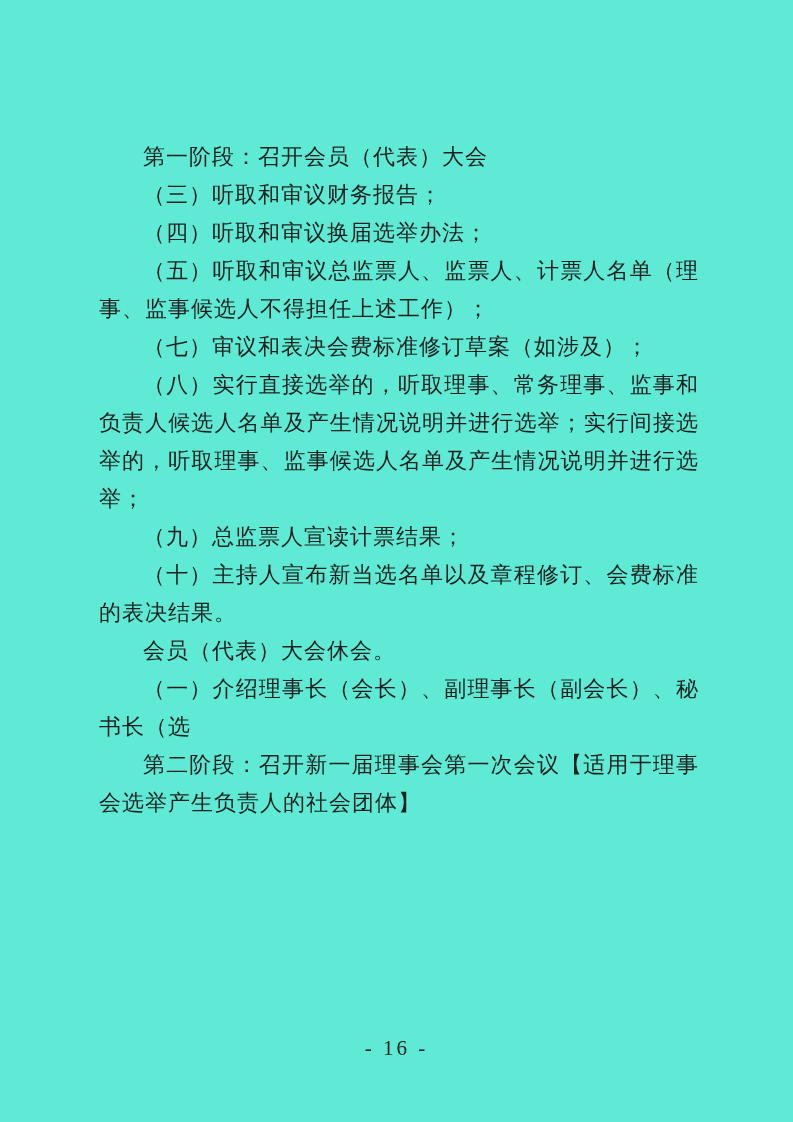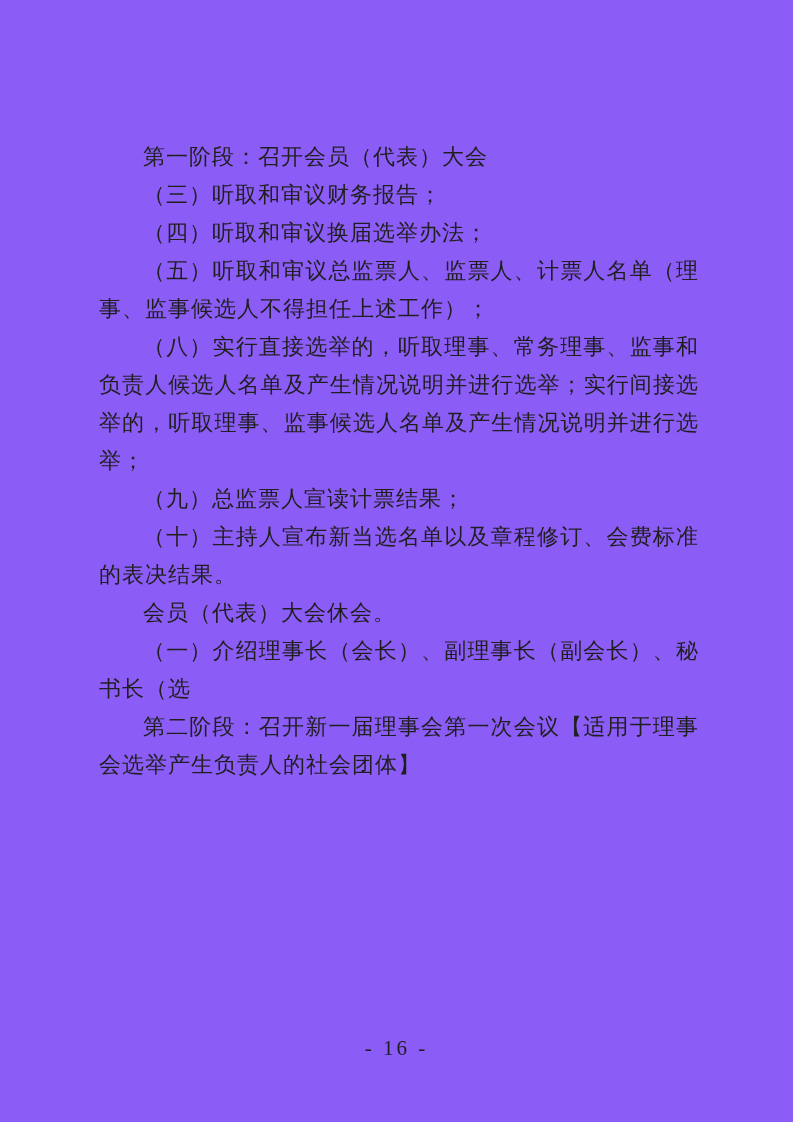--- a/index.html
+++ b/index.html
@@ -4,21 +4,21 @@
 <style>
   html, body {
     margin: 0;
     padding: 0;
     background: #ffffff;
   }
   .page {
     position: relative;
     width: 793px;
     height: 1122px;
-    background: #8b5cf6;
+    background: #5eead4;
     overflow: hidden;
     font-family: "Liberation Serif", "DejaVu Serif", serif;
     color: #1f1f1f;
   }
   .doc-body {
     position: absolute;
     left: 99px;
     top: 138px;
     width: 600px;
     font-size: 22px;
@@ -45,20 +45,21 @@
 </style>
 </head>
 <body>
 
 <div class="page">
   <div class="doc-body">
     <p>第一阶段：召开会员（代表）大会</p>
     <p>（三）听取和审议财务报告；</p>
     <p>（四）听取和审议换届选举办法；</p>
     <p>（五）听取和审议总监票人、监票人、计票人名单（理事、监事候选人不得担任上述工作）；</p>
+    <p>（七）审议和表决会费标准修订草案（如涉及）；</p>
     <p>（八）实行直接选举的，听取理事、常务理事、监事和负责人候选人名单及产生情况说明并进行选举；实行间接选举的，听取理事、监事候选人名单及产生情况说明并进行选举；</p>
     <p>（九）总监票人宣读计票结果；</p>
     <p>（十）主持人宣布新当选名单以及章程修订、会费标准的表决结果。</p>
     <p>会员（代表）大会休会。</p>
     <p>（一）介绍理事长（会长）、副理事长（副会长）、秘书长（选</p>
     <p>第二阶段：召开新一届理事会第一次会议【适用于理事会选举产生负责人的社会团体】</p>
   </div>
   <div class="page-number">- 16 -</div>
 </div>
 

